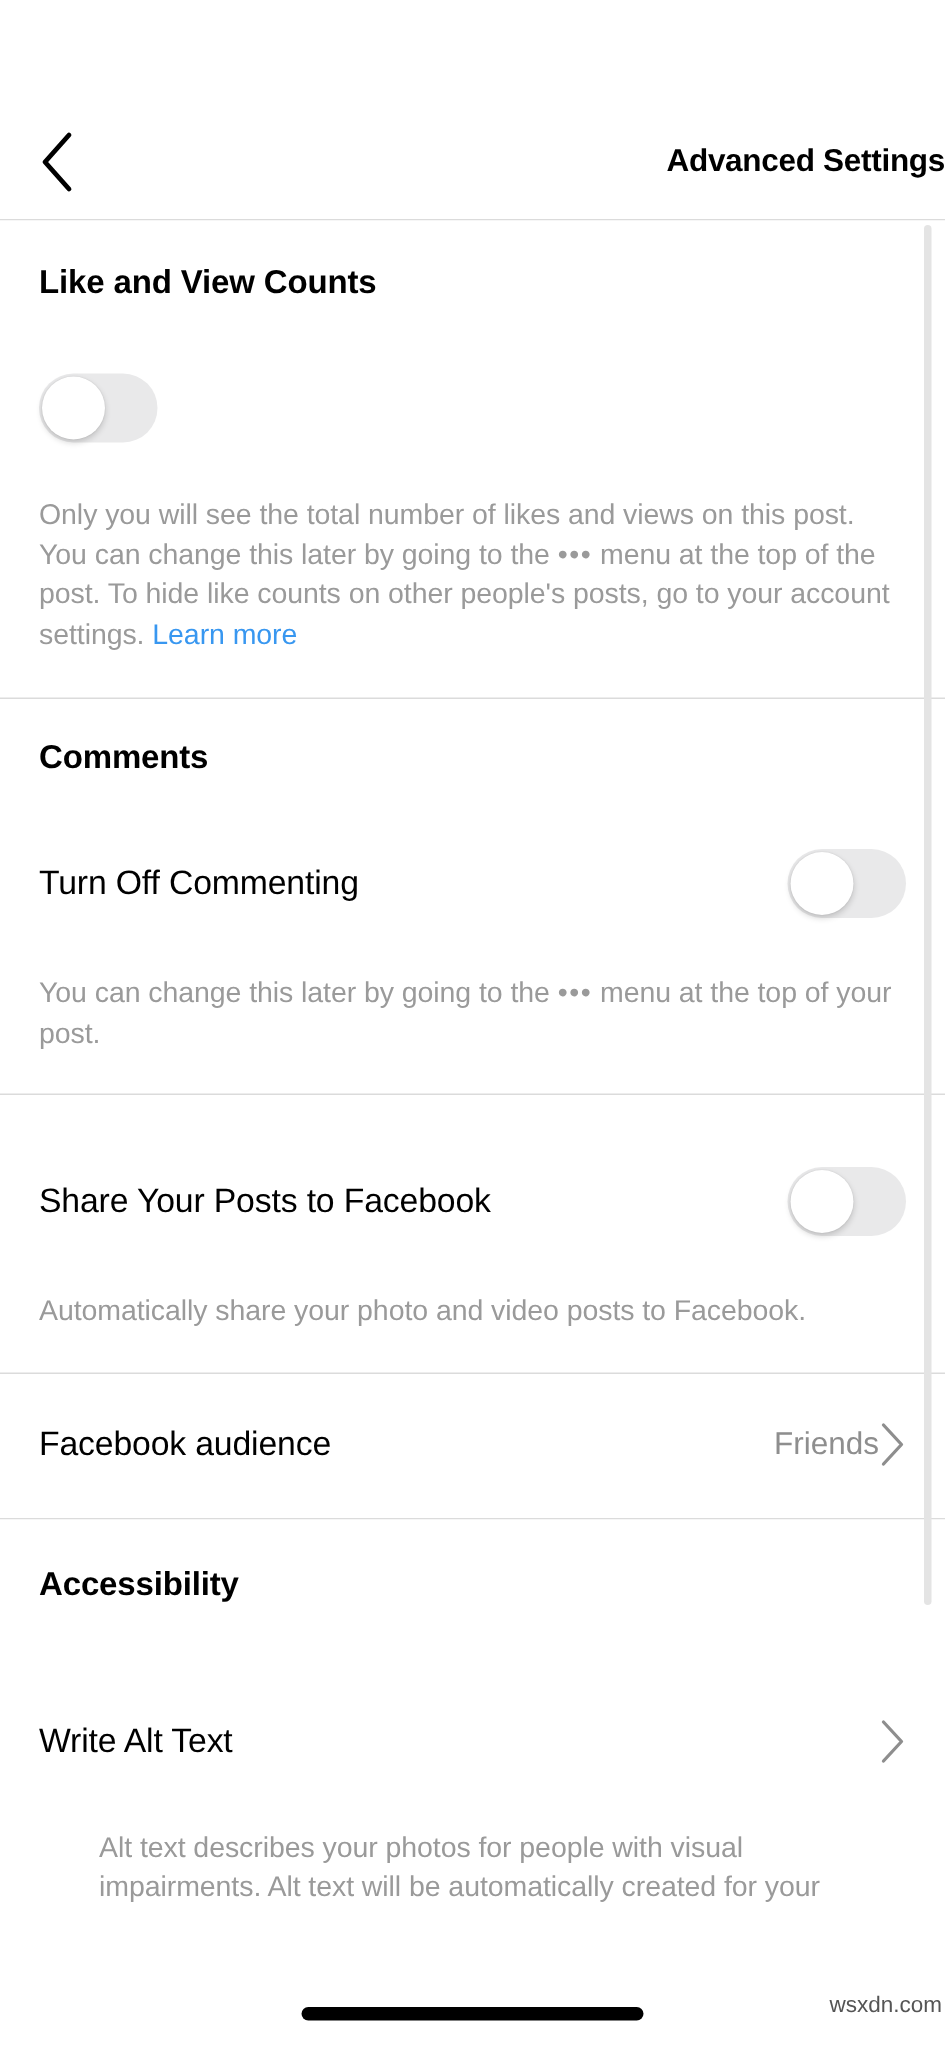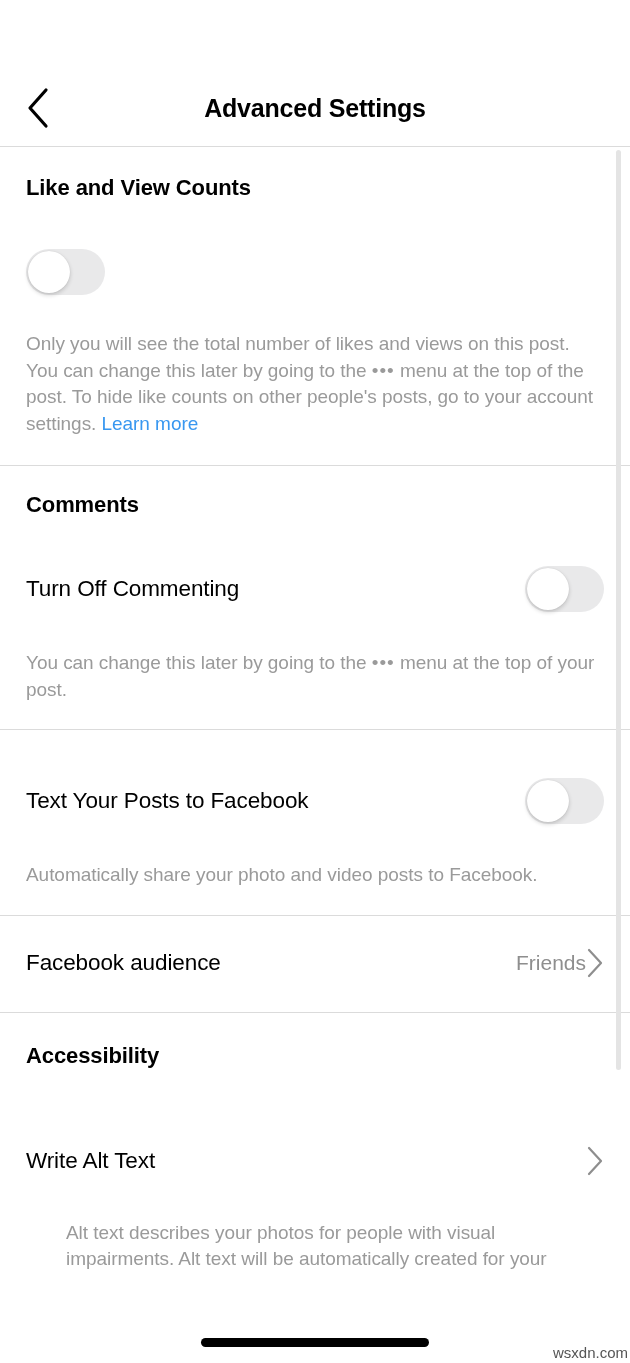--- a/index.html
+++ b/index.html
@@ -31,22 +31,22 @@
     position:absolute;
     left:16px; top:50%;
     transform:translateY(-50%);
     width:44px; height:44px;
     display:flex; align-items:center; justify-content:center;
     cursor:pointer;
   }
   .back-button svg { display:block; }
   .nav-title {
     width:100%;
-    text-align:center;
-    font-size:25px;
+    text-align:right;
+    font-size:21px;
     font-weight:bold;
     color:#000000;
     letter-spacing:-0.2px;
   }
   .header-divider {
     height:1px;
     background:#dbdbdb;
     width:100%;
   }
 
@@ -129,21 +129,21 @@
     transform:translateX(-50%);
     bottom:16px;
     width:228px; height:9px;
     background:#000000;
     border-radius:5px;
   }
 
   
   .watermark {
     position:absolute;
-    right:2px; bottom:2px;
+    right:2px; bottom:18px;
     font-size:15px;
     color:#555555;
     font-family:"Liberation Sans", sans-serif;
   }
 
   
   .sec-likes .section-title { padding-top:28px; }
   .sec-likes .row { margin-top:48px; }
   .sec-likes .desc { margin-top:36px; padding-bottom:28px; }
 
@@ -207,21 +207,21 @@
 
     <div class="desc">
       <span>You can change this later by going to the </span><span class="dots">•••</span><span> menu at the top of your post.</span>
     </div>
   </div>
   <div class="divider"></div>
 
   <div class="section sec-prefs">
 
     <div class="row">
-      <div class="row-label">Text Your Posts to Facebook</div>
+      <div class="row-label">Share Your Posts to Facebook</div>
       <div class="toggle">
         <div class="knob"></div>
       </div>
     </div>
 
     <div class="desc">Automatically share your photo and video posts to Facebook.</div>
   </div>
   <div class="divider"></div>
 
   <div class="section sec-audience">

